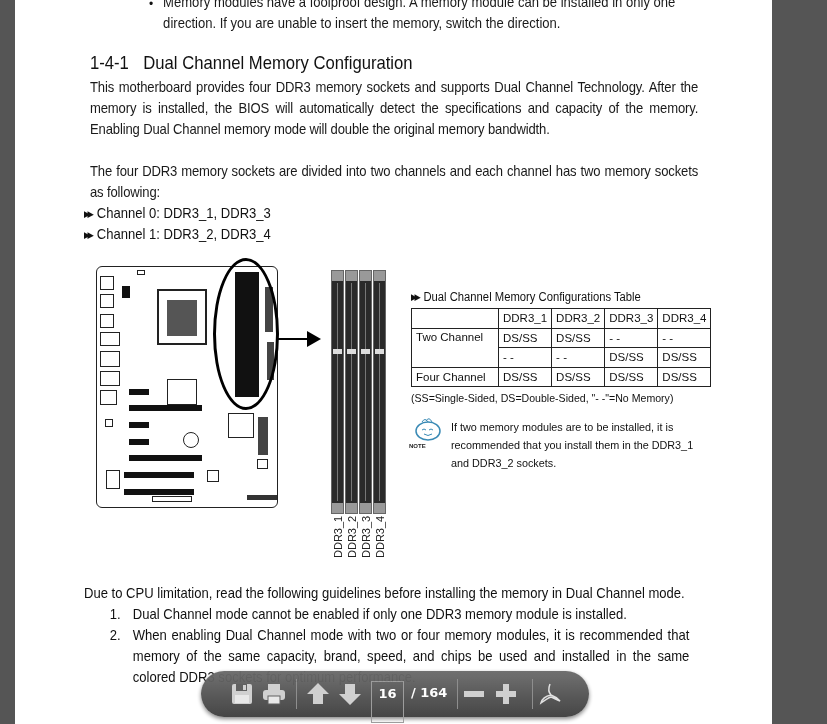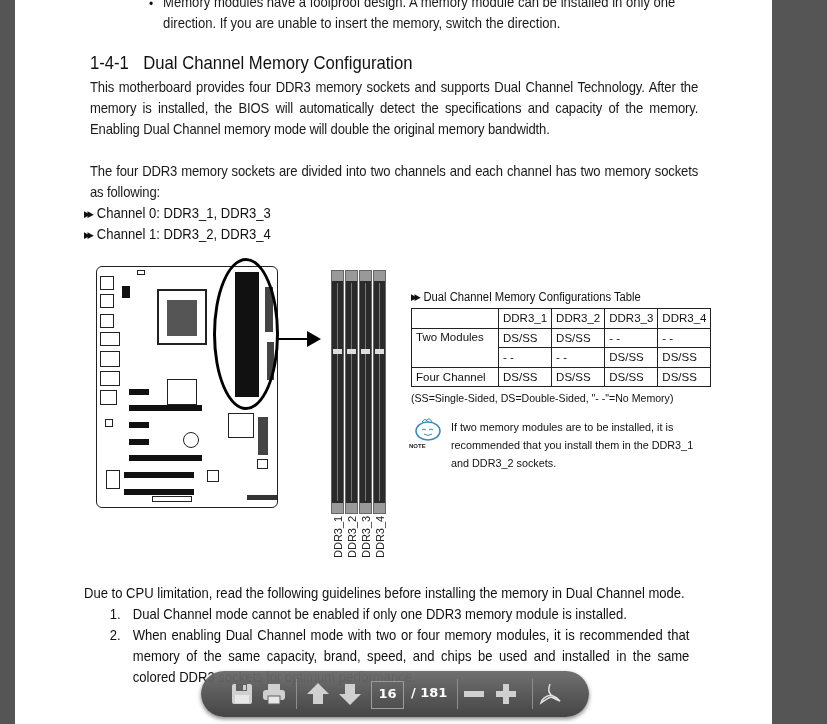--- a/index.html
+++ b/index.html
@@ -74,21 +74,21 @@
 
   
   .toolbar {
     position: absolute; left: 201px; top: 671px; width: 388px; height: 46px; border-radius: 23px;
     background: linear-gradient(#6b6b6b, #3e3e3e);
     box-shadow: 0 2px 4px rgba(0,0,0,0.5); opacity: 0.96;
   }
   .tb-btn { position: absolute; top: 10px; width: 26px; height: 26px; cursor: pointer; }
   .tb-sep { position: absolute; top: 8px; width: 1px; height: 30px; background: #8a8a8a; }
   .page-input {
-    position: absolute; left: 170px; top: 10px; width: 33px; height: 28px; border: 1px solid #9a9a9a;
+    position: absolute; left: 170px; top: 10px; width: 33px; height: 42px; border: 1px solid #9a9a9a;
     background: transparent; color: #fff; font-family: "DejaVu Sans", sans-serif; font-size: 13px; font-weight: bold;
     text-align: center; line-height: 23px;
   }
   .page-total { position: absolute; left: 210px; top: 14px; color: #fff; font-family: "DejaVu Sans", sans-serif; font-size: 13px; font-weight: bold; white-space: nowrap; }
 </style>
 </head>
 <body>
 
 <div class="viewer">
   <div class="page">
@@ -192,21 +192,21 @@
     <table class="cfg">
       <tbody>
           <tr>
         <td class="rh"></td>
         <td class="c1">DDR3_1</td>
         <td class="c">DDR3_2</td>
         <td class="c">DDR3_3</td>
         <td class="c">DDR3_4</td>
       </tr>
       <tr>
-        <td class="rh" rowspan="2" style="vertical-align:top;padding-top:2px;border-bottom:1px solid #222;">Two  Modules</td>
+        <td class="rh" rowspan="2" style="vertical-align:top;padding-top:2px;border-bottom:1px solid #222;">Two  Channel</td>
         <td>DS/SS</td>
         <td>DS/SS</td>
         <td>- -</td>
         <td>- -</td>
       </tr>
       <tr>
         <td>- -</td>
         <td>- -</td>
         <td>DS/SS</td>
         <td>DS/SS</td>
@@ -269,21 +269,21 @@
       <svg width="26" height="26" viewBox="0 0 26 26">
         <path d="M13 2 L24 13 H18 V23 H8 V13 H2 Z" fill="#cfcfcf"></path>
       </svg>
     </div>
     <div class="tb-btn" style="left:136px;">
       <svg width="26" height="26" viewBox="0 0 26 26">
         <path d="M13 24 L24 13 H18 V3 H8 V13 H2 Z" fill="#cfcfcf"></path>
       </svg>
     </div>
     <div class="page-input">16</div>
-    <div class="page-total">/ 181</div>
+    <div class="page-total">/ 164</div>
     <div class="tb-sep" style="left:256px;"></div>
     <div class="tb-btn" style="left:260px;">
       <svg width="26" height="26" viewBox="0 0 26 26">
         <rect x="3" y="10" width="20" height="6" fill="#cfcfcf"></rect>
       </svg>
     </div>
     <div class="tb-btn" style="left:292px;">
       <svg width="26" height="26" viewBox="0 0 26 26">
         <rect x="3" y="10" width="20" height="6" fill="#cfcfcf"></rect>
         <rect x="10" y="3" width="6" height="20" fill="#cfcfcf"></rect>

